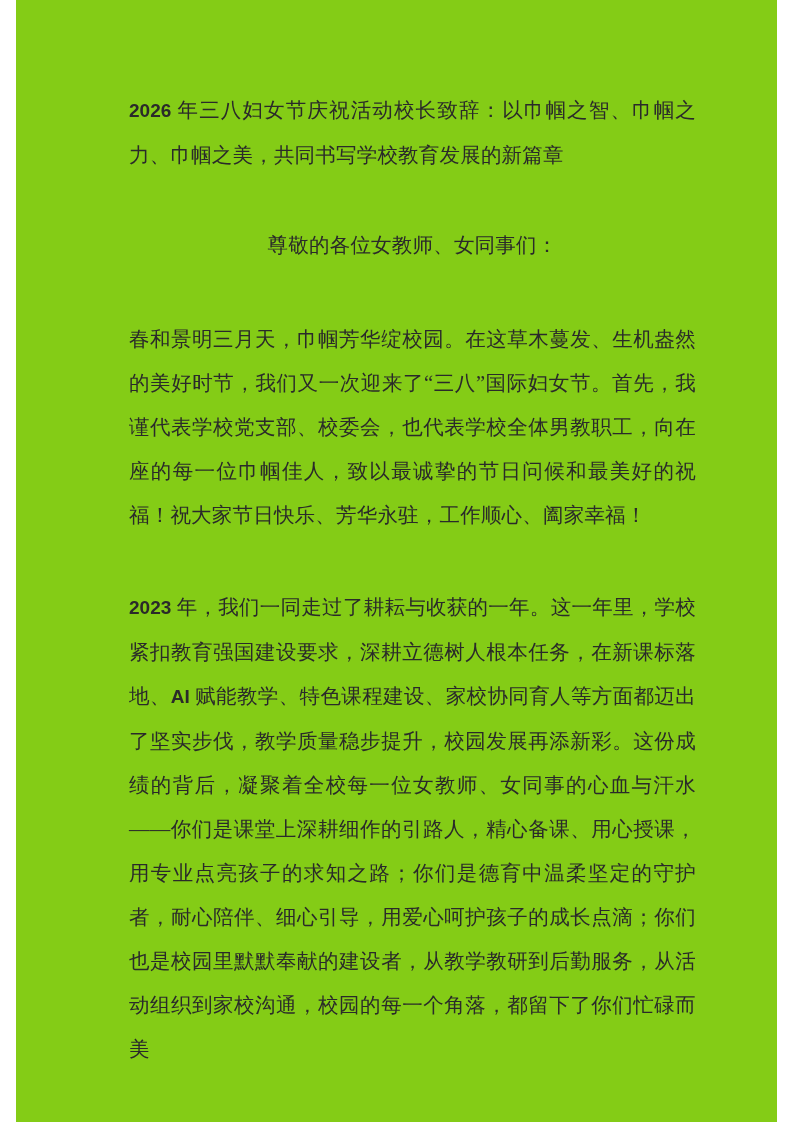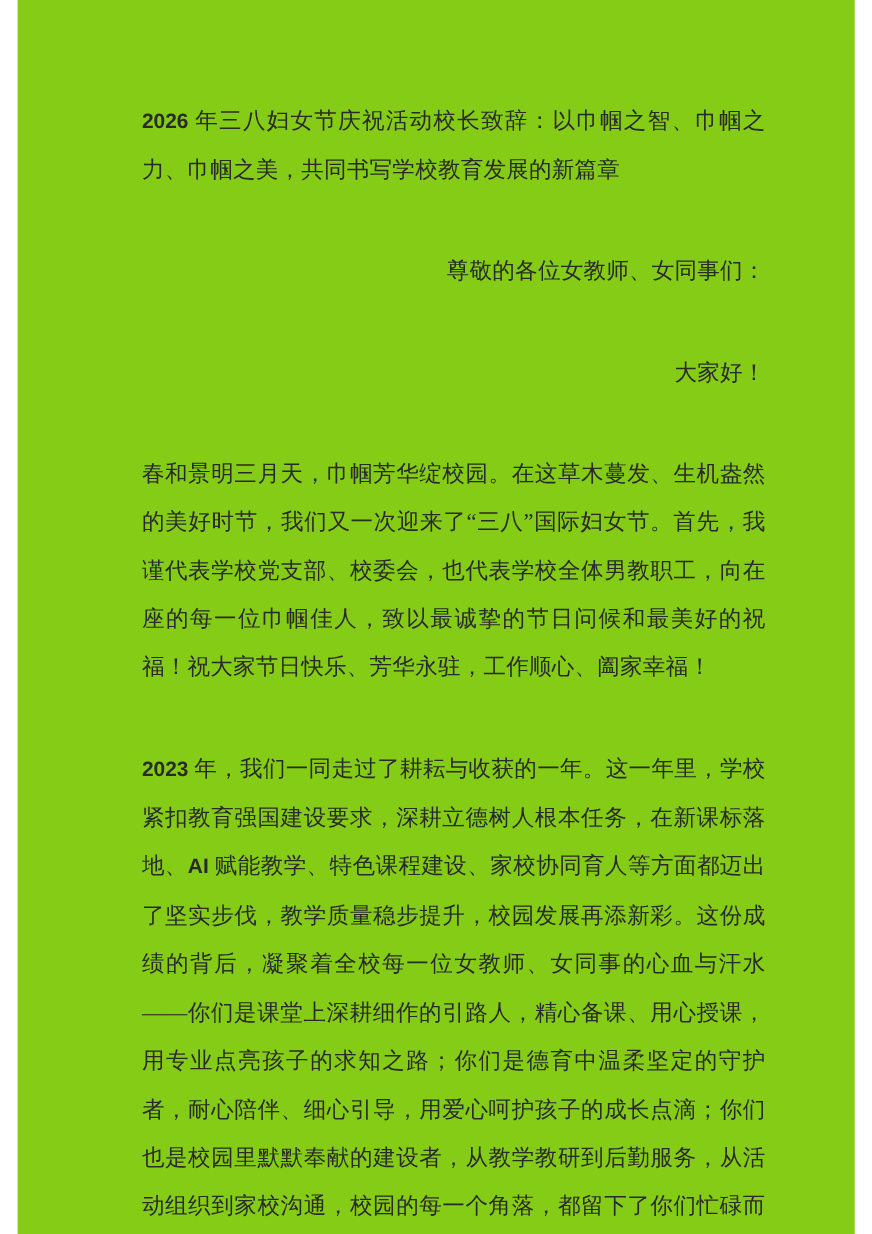--- a/index.html
+++ b/index.html
@@ -38,33 +38,33 @@
     margin-bottom: 0;
   }
   
   .lat {
     font-family: "Liberation Sans", "DejaVu Sans", sans-serif;
     font-weight: 700;
     font-size: 19px;
     letter-spacing: 0;
   }
   .para-short {
-    text-align: right;
+    text-align: center;
+    font-family: Liberation Mono, monospace;
   }
 </style>
 </head>
 <body>
 
 <div class="page">
   <div class="doc-body">
 
     <p class="para"><span class="lat">2026</span><span> 年三八妇女节庆祝活动校长致辞：以巾帼之智、巾帼之力、巾帼之美，共同书写学校教育发展的新篇章</span></p>
 
     <p class="para para-short">尊敬的各位女教师、女同事们：</p>
 
-    <p class="para para-short">大家好！</p>
 
     <p class="para">春和景明三月天，巾帼芳华绽校园。在这草木蔓发、生机盎然的美好时节，我们又一次迎来了“三八”国际妇女节。首先，我谨代表学校党支部、校委会，也代表学校全体男教职工，向在座的每一位巾帼佳人，致以最诚挚的节日问候和最美好的祝福！祝大家节日快乐、芳华永驻，工作顺心、阖家幸福！</p>
 
     <p class="para"><span class="lat">2023</span><span> 年，我们一同走过了耕耘与收获的一年。这一年里，学校紧扣教育强国建设要求，深耕立德树人根本任务，在新课标落地、</span><span class="lat">AI</span><span> 赋能教学、特色课程建设、家校协同育人等方面都迈出了坚实步伐，教学质量稳步提升，校园发展再添新彩。这份成绩的背后，凝聚着全校每一位女教师、女同事的心血与汗水——你们是课堂上深耕细作的引路人，精心备课、用心授课，用专业点亮孩子的求知之路；你们是德育中温柔坚定的守护者，耐心陪伴、细心引导，用爱心呵护孩子的成长点滴；你们也是校园里默默奉献的建设者，从教学教研到后勤服务，从活动组织到家校沟通，校园的每一个角落，都留下了你们忙碌而美</span></p>
 
   </div>
 </div>
 
 </body></html>

